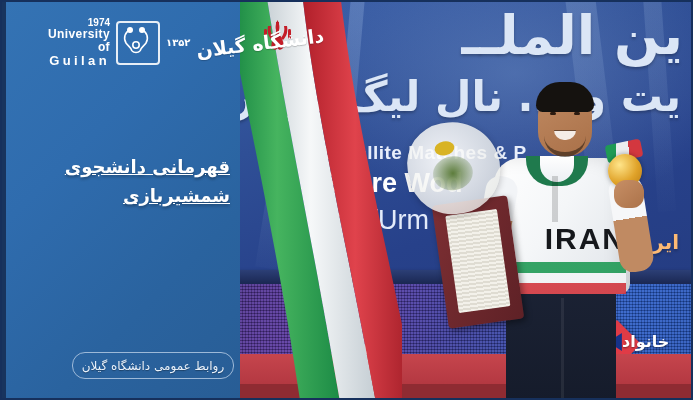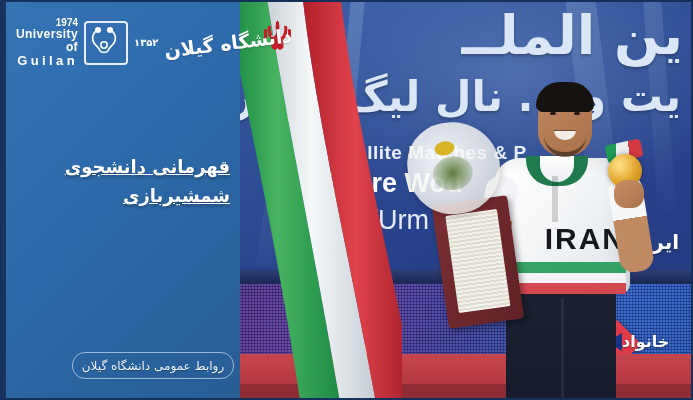--- a/index.html
+++ b/index.html
@@ -61,21 +61,21 @@
   .bd-en {
     position: absolute;
     color: #e8eefb;
     font-weight: bold;
     white-space: nowrap;
     font-family: "Liberation Sans", sans-serif;
   }
   .bd-en.e1 { left: 323px; top: 140px; font-size: 19px; letter-spacing: .5px; }
   .bd-en.e2 { left: 320px; top: 166px; font-size: 27px; color:#ffffff; }
   .bd-en.e3 { left: 322px; top: 203px; font-size: 27px; color:#e3ebfa; font-weight: normal; }
-  .bd-fa.small { right: 12px; top: 228px; font-size: 20px; color:#ffffff; }
+  .bd-fa.small { right: 12px; top: 228px; font-size: 20px; color:#fdba74; }
 
   
   .led-rail {
     position: absolute;
     left: 225px; right: 0; top: 268px; height: 14px;
     background: linear-gradient(to bottom,#2c3f76,#1a2752);
     box-shadow: 0 2px 4px rgba(0,0,0,.4);
   }
   .led-screen {
     position: absolute;
@@ -273,20 +273,21 @@
   }
 
   .logo {
     position:absolute; left: 14px; top: 18px;
     width: 206px; height: 46px;
     display:flex; align-items:center; gap:6px;
   }
   .logo-en {
     color:#ffffff; text-align:right; line-height:1.08;
     font-family:"Liberation Sans", sans-serif;
+    margin-left:32px;
   }
   .logo-en .l1 { font-size: 12px; font-weight: bold; letter-spacing:.4px; }
   .logo-en .l2 { font-size: 13px; font-weight: bold; letter-spacing: 3.4px; }
   .logo-year { color:#ffffff; font-size:10px; font-weight:bold; line-height:1; }
   .logo-emblem {
     width: 40px; height: 40px;
     border: 2px solid #e7eef6;
     border-radius: 4px;
     position: relative;
     flex: 0 0 auto;

